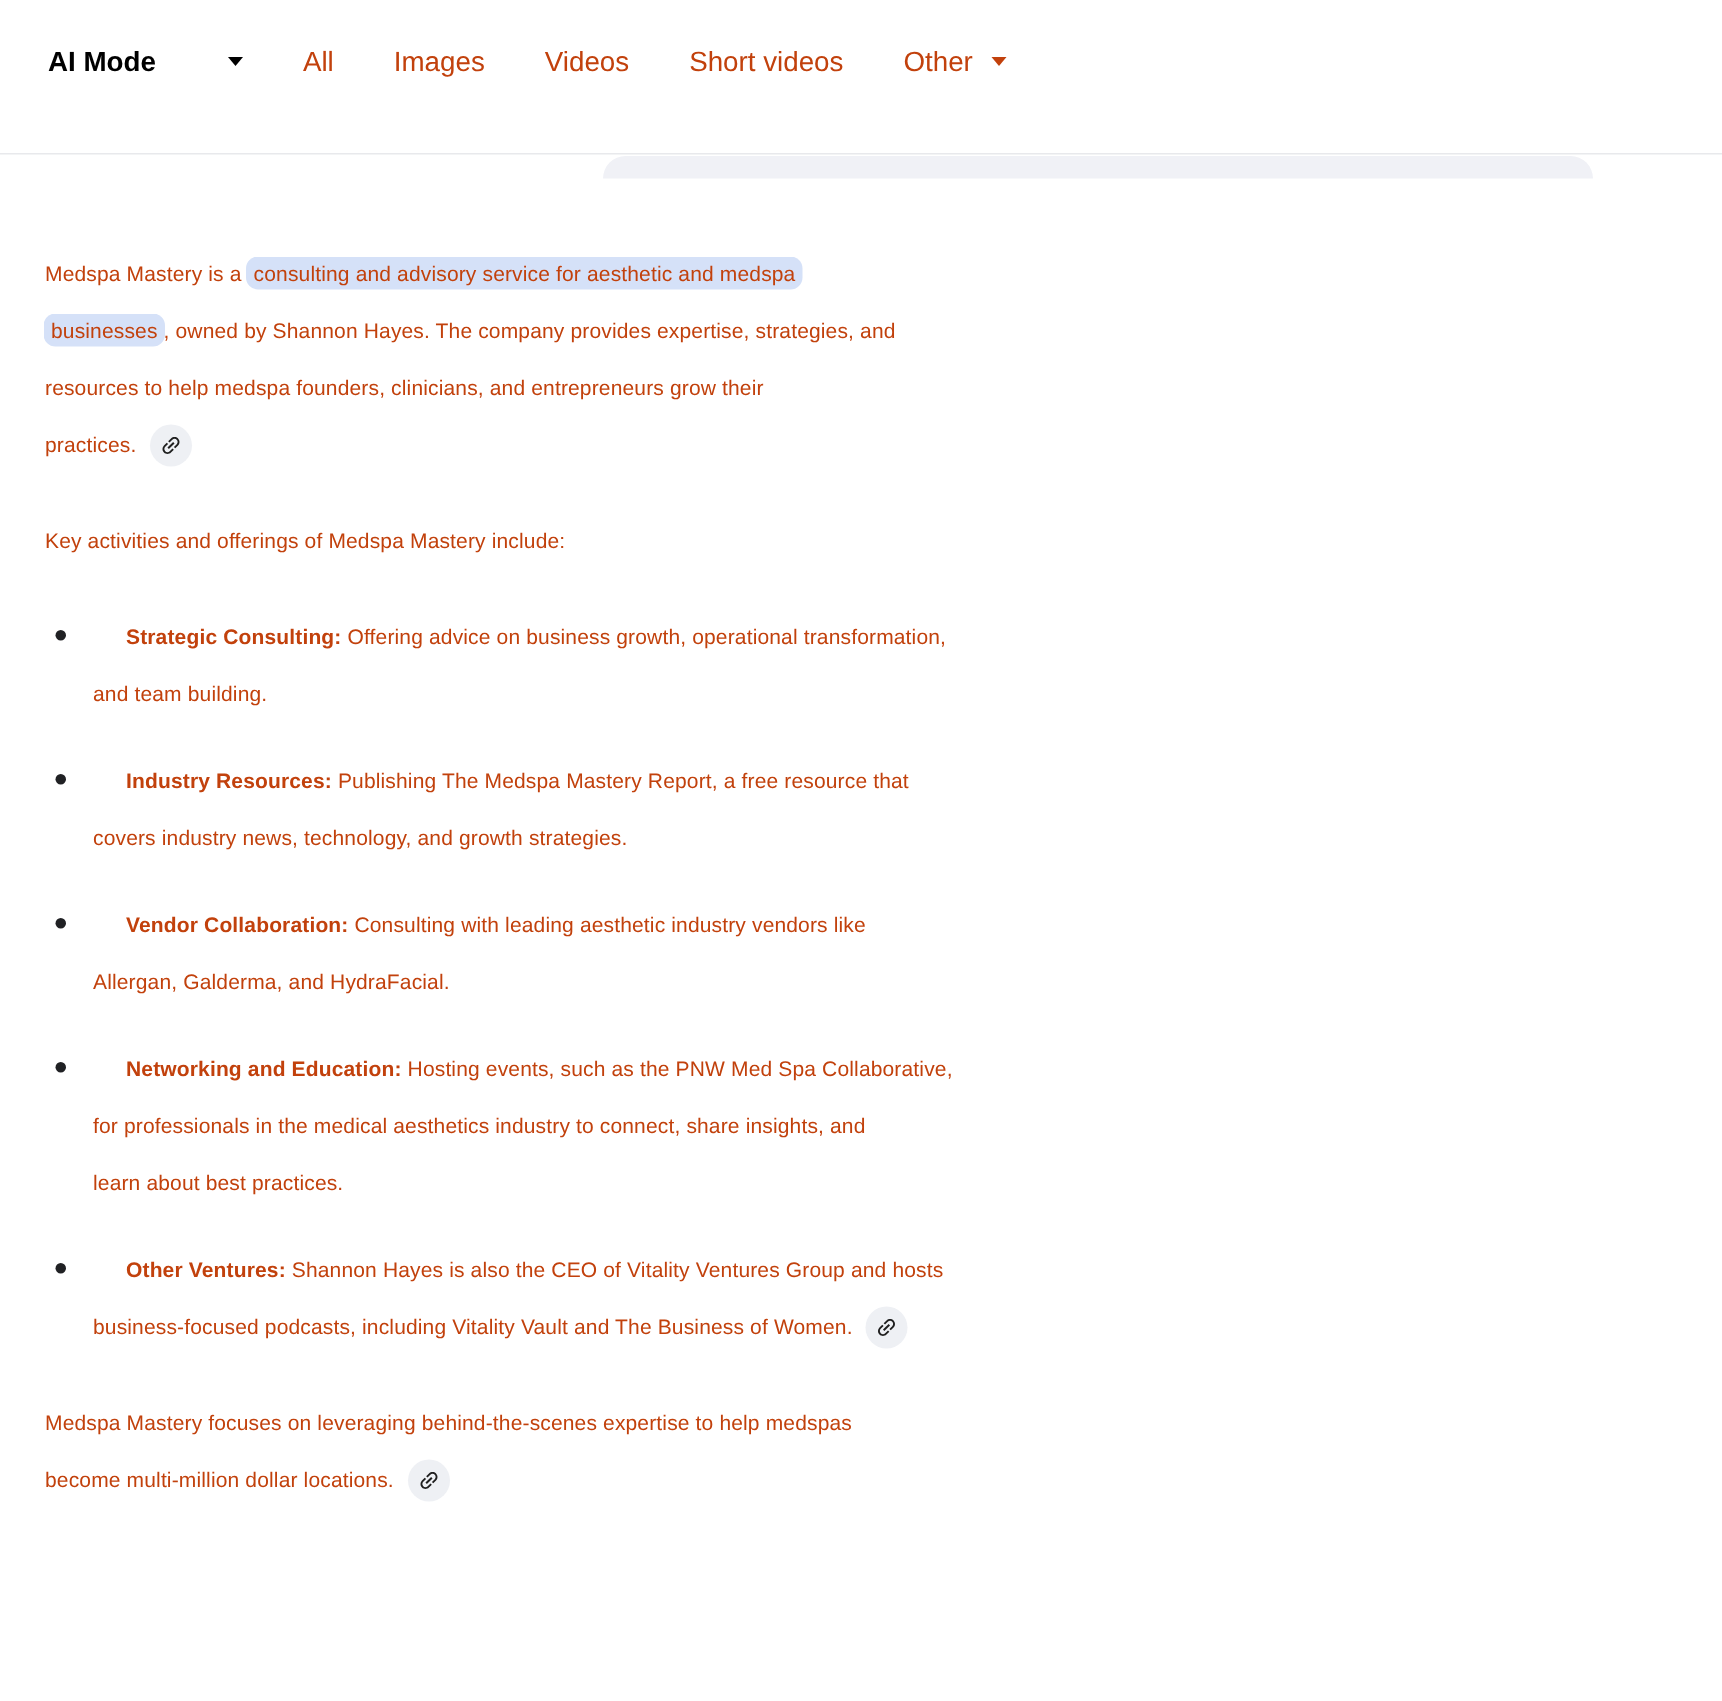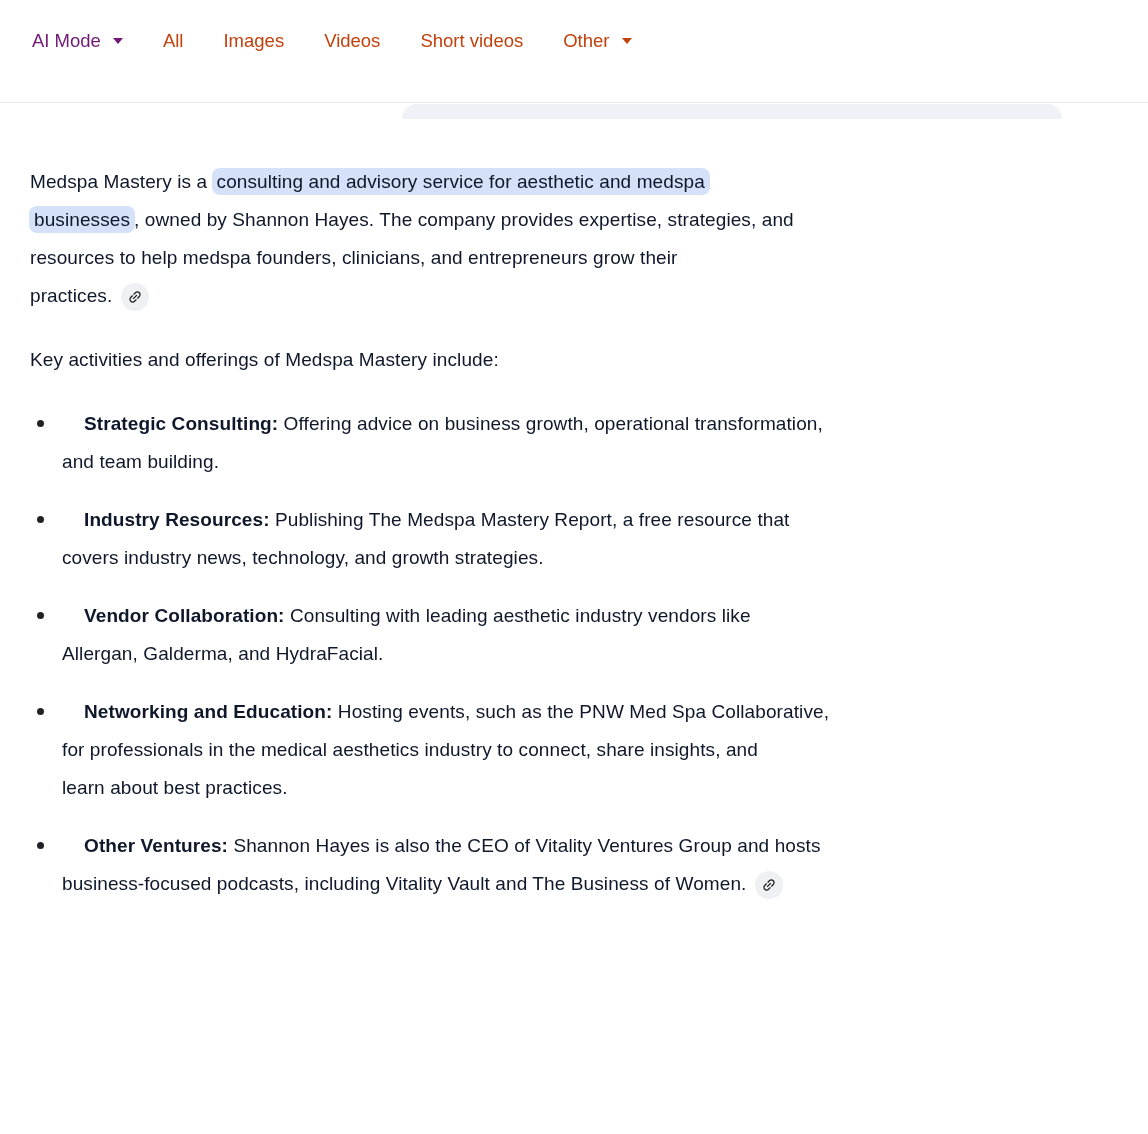--- a/index.html
+++ b/index.html
@@ -25,41 +25,41 @@
     gap: 40px;
     white-space: nowrap;
   }
   .tab {
     font-size: 18.5px;
     color: #c2410c;
     display: inline-flex;
     align-items: center;
     cursor: pointer;
   }
-  .tab.active { color: #701a75; font-weight: 400; }
+  .tab.active { color: #000000; font-weight: 700; gap: 36px; }
   .caret {
     width: 0; height: 0;
     border-left: 5.5px solid transparent;
     border-right: 5.5px solid transparent;
     border-top: 6px solid currentColor;
     margin-left: 12px;
     display: inline-block;
   }
   .card-top {
     position: absolute;
     left: 402px; top: 104px;
     width: 660px; height: 15px;
     background: #f0f1f6;
     border-radius: 18px 18px 0 0;
   }
   main { padding: 60px 30px 0 30px; }
   p, li {
-    font-size: 19px;
+    font-size: 14px;
     line-height: 38px;
-    color: #0f172a;
+    color: #c2410c;
     white-space: pre-line;
     letter-spacing: 0.1px;
   }
   p { margin: 0 0 26px 0; }
   ul { list-style: none; margin: 0 0 26px 0; padding: 0; }
   li { position: relative; padding-left: 32px; margin: 0 0 20px 0; }
   li:last-child { margin-bottom: 0; }
   .dot {
     position: absolute;
     left: 7px; top: 15px;
@@ -135,13 +135,17 @@
       <li><span class="dot"></span><span class="b">Vendor Collaboration:</span><span class=""> Consulting with leading aesthetic industry vendors like
 Allergan, Galderma, and HydraFacial.</span></li>
       <li><span class="dot"></span><span class="b">Networking and Education:</span><span class=""> Hosting events, such as the PNW Med Spa Collaborative,
 for professionals in the medical aesthetics industry to connect, share insights, and
 learn about best practices.</span></li>
       <li><span class="dot"></span><span class="b">Other Ventures:</span><span class=""> Shannon Hayes is also the CEO of Vitality Ventures Group and hosts
 business-focused podcasts, including </span><span class="i">Vitality Vault</span><span class=""> and </span><span class="i">The Business of Women.</span><span class="cite-chip"><svg width="16" height="16" viewBox="0 0 24 24">
             <path fill="#1f1f1f" d="M3.9 12c0-1.71 1.39-3.1 3.1-3.1h4V7H7c-2.76 0-5 2.24-5 5s2.24 5 5 5h4v-1.9H7c-1.71 0-3.1-1.39-3.1-3.1zM8 13h8v-2H8v2zm9-6h-4v1.9h4c1.71 0 3.1 1.39 3.1 3.1s-1.39 3.1-3.1 3.1h-4V17h4c2.76 0 5-2.24 5-5s-2.24-5-5-5z"></path>
           </svg></span></li>
     </ul>
+    <p><span class="">Medspa Mastery focuses on leveraging behind-the-scenes expertise to help medspas
+become multi-million dollar locations.</span><span class="cite-chip"><svg width="16" height="16" viewBox="0 0 24 24">
+          <path fill="#1f1f1f" d="M3.9 12c0-1.71 1.39-3.1 3.1-3.1h4V7H7c-2.76 0-5 2.24-5 5s2.24 5 5 5h4v-1.9H7c-1.71 0-3.1-1.39-3.1-3.1zM8 13h8v-2H8v2zm9-6h-4v1.9h4c1.71 0 3.1 1.39 3.1 3.1s-1.39 3.1-3.1 3.1h-4V17h4c2.76 0 5-2.24 5-5s-2.24-5-5-5z"></path>
+        </svg></span></p>
   </main>
 
 </body></html>

